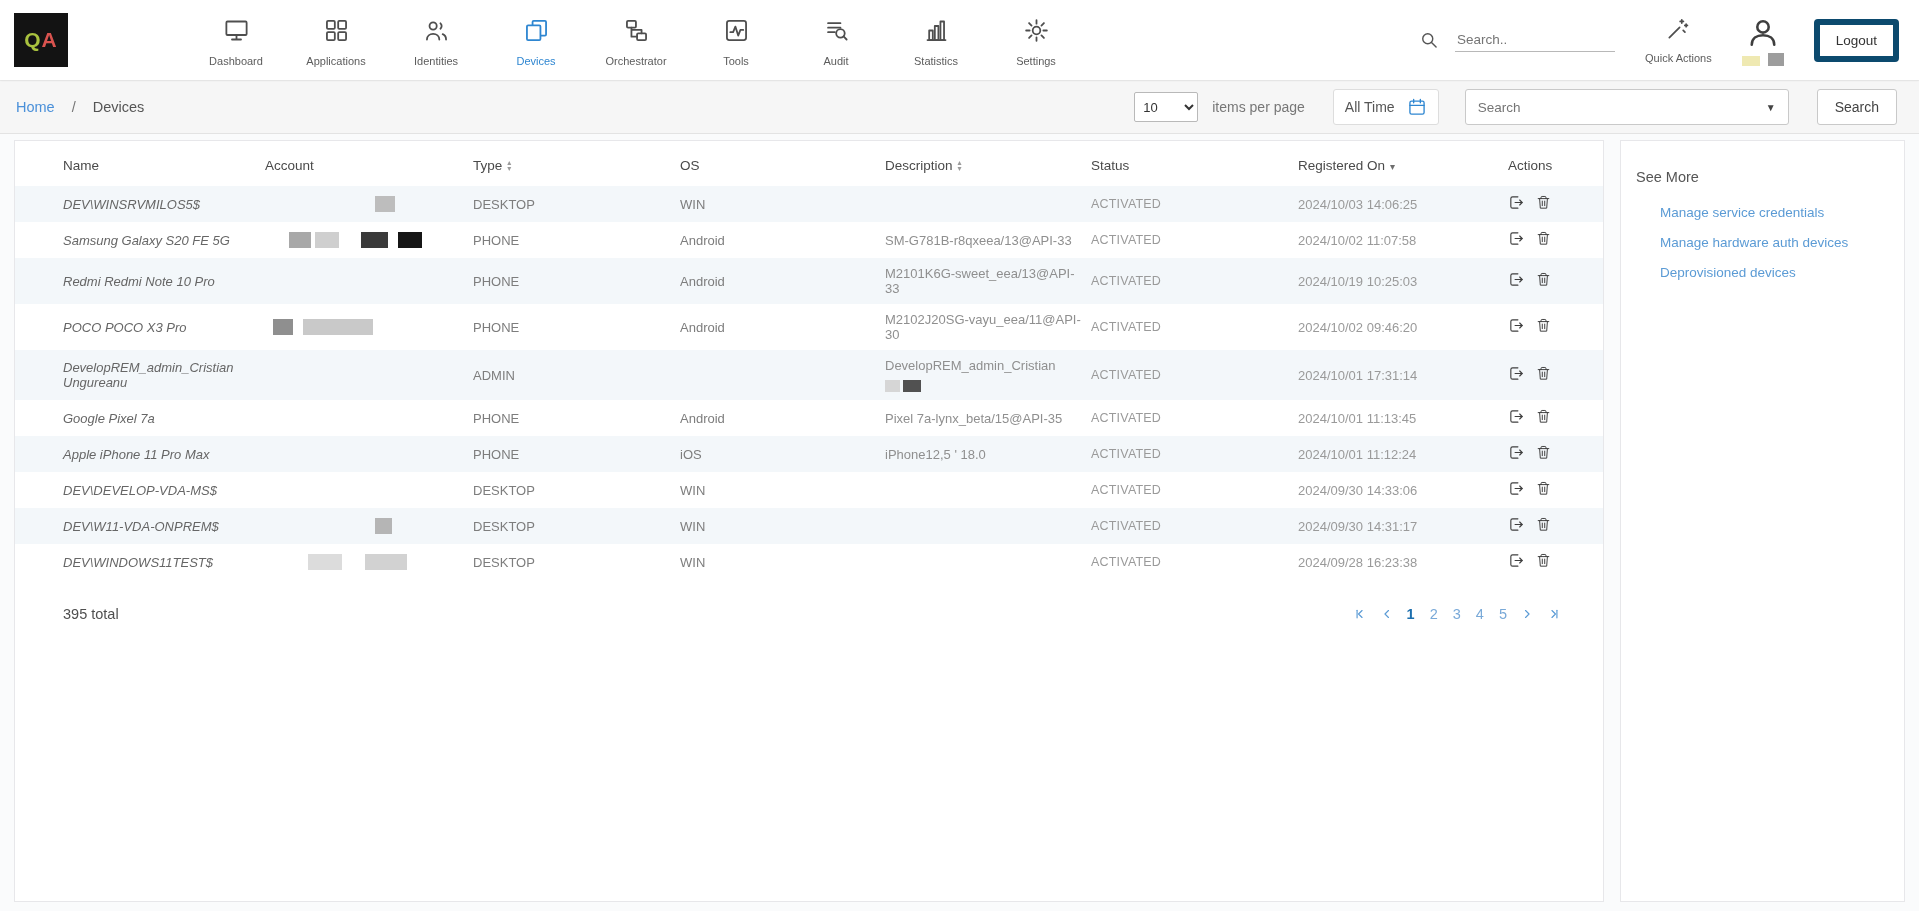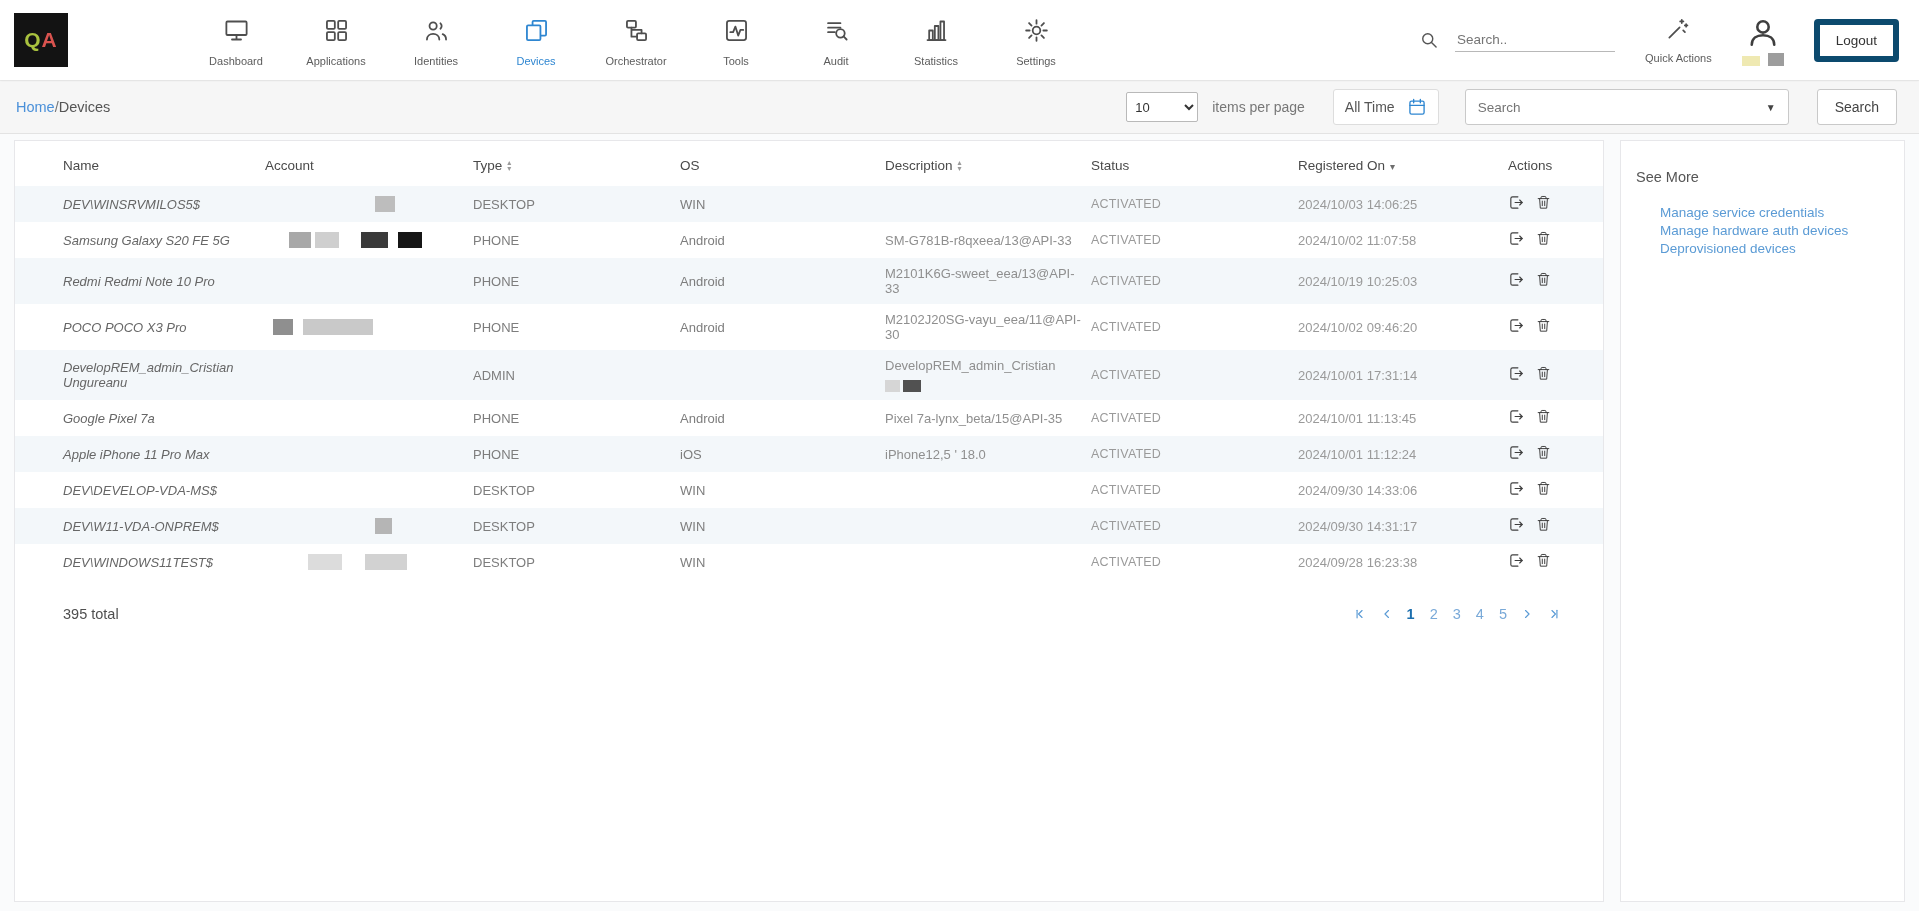--- a/index.html
+++ b/index.html
@@ -39,25 +39,25 @@
     stroke-width: 1.7; stroke-linecap: round; stroke-linejoin: round; }
   .hdr-redacts { display: flex; align-items: flex-end; gap: 8px; margin-top: 3px; }
   .hdr-redact-yellow { width: 18px; height: 10px; background: #efe9b2; }
   .hdr-redact-gray { width: 16px; height: 13px; background: #9d9d9d; }
   .logout-btn { border: 6px solid #0c4a6e; background: #fff; border-radius: 4px;
     padding: 8px 16px; font-size: 13.5px; color: #333; }
 
   
   .filter-bar { height: 54px; background: #f6f6f6; border-top: 1px solid #ededed;
     border-bottom: 1px solid #e3e3e3; display: flex; align-items: center; padding: 0 22px 0 16px; }
-  .breadcrumb { font-size: 14.5px; color: #555; display: flex; gap: 0; align-items: center; }
+  .breadcrumb { font-size: 14.5px; color: #555; display: flex; gap: 17px; align-items: center; }
   .breadcrumb a { color: #4a90d9; text-decoration: none; }
   .breadcrumb .sep { color: #777; }
   .filter-right { margin-left: auto; display: flex; align-items: center; }
-  .ipp-select { width: 72px; height: 30px; border: 1px solid #b9b9b9; border-radius: 2px;
+  .ipp-select { width: 64px; height: 30px; border: 1px solid #b9b9b9; border-radius: 2px;
     background: #fff; font-size: 13px; color: #333; padding: 0 4px; }
   .ipp-label { font-size: 14px; color: #777; margin: 0 28px 0 14px; }
   .alltime-btn { height: 36px; background: #fff; border: 1px solid #ddd; border-radius: 3px;
     display: flex; align-items: center; gap: 12px; padding: 0 11px; font-size: 14px;
     color: #555; margin-right: 26px; }
   .alltime-btn svg { width: 20px; height: 20px; stroke: #2e86d1; fill: none;
     stroke-width: 1.6; stroke-linecap: round; stroke-linejoin: round; }
   .search-combo { width: 324px; height: 36px; background: #fff; border: 1px solid #c9c9c9;
     border-radius: 3px; display: flex; align-items: center; padding: 0 12px; margin-right: 28px; cursor: pointer; }
   .search-combo input { flex: 1; border: none; outline: none; font-size: 13.5px; color: #666; background: transparent; }
@@ -102,21 +102,21 @@
   .pagination { display: flex; align-items: center; gap: 13px; }
   .pg-btn { background: none; border: none; padding: 0; display: flex; align-items: center; }
   .pg-btn svg { width: 14px; height: 14px; stroke: #5b9bd5; fill: none; stroke-width: 2;
     stroke-linecap: round; stroke-linejoin: round; }
   .pages { display: flex; gap: 15px; font-size: 14.5px; }
   .page { color: #79a9d8; cursor: pointer; }
   .page.active { color: #1d6fae; font-weight: bold; }
 
   
   .see-more-title { font-size: 14.5px; font-weight: 400; color: #555; }
-  .see-more-links { display: flex; flex-direction: column; margin: 20px 0 0 24px; gap: 3px; }
+  .see-more-links { display: flex; flex-direction: column; margin: 20px 0 0 24px; gap: 15px; }
   .see-more-link { font-size: 13.5px; color: #5b9bd5; text-decoration: none; }
 </style>
 </head>
 <body>
 
 <header class="top-header">
   <div class="logo">
     <span class="q">Q</span>
       <span class="a">A</span>
   </div>

